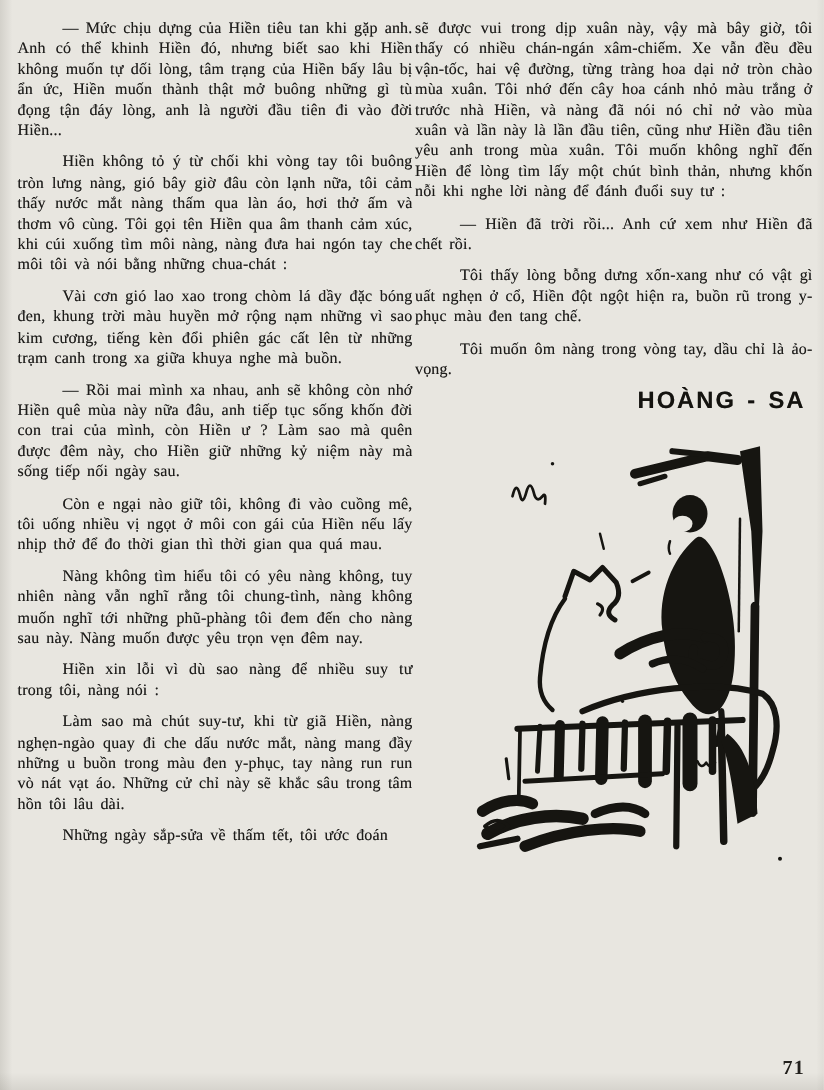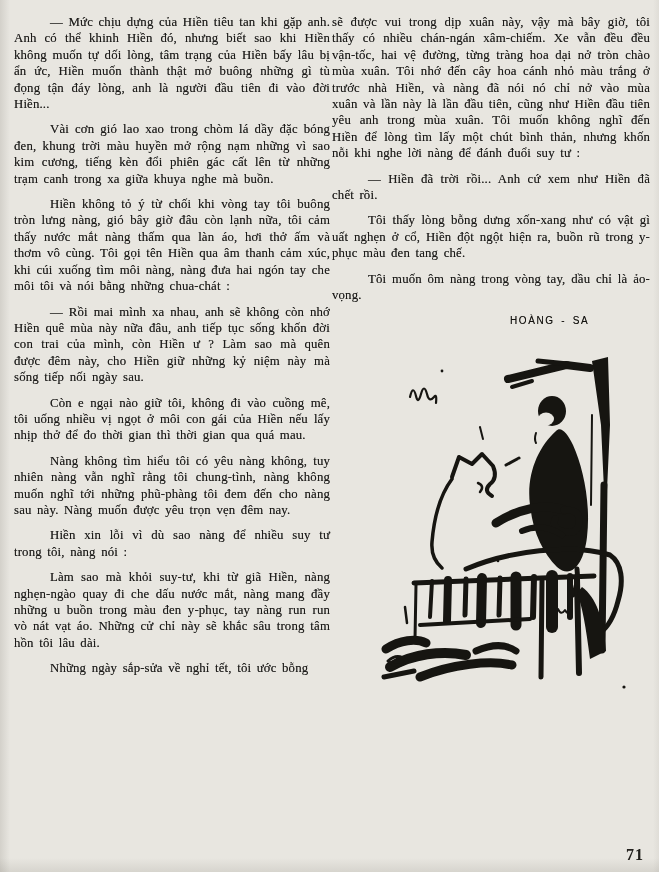--- a/index.html
+++ b/index.html
@@ -30,22 +30,22 @@
     text-shadow:0 0 .35px rgba(20,20,20,.55);
   }
   .col.left{margin-right:2px;}
   .col.right{width:318px;}
   .col p{margin:0 0 9px 0; text-indent:36px;}
   .col p.no-indent{text-indent:0;}
   .author{
     margin-top:4px;
     padding-left:178px;
     font-family:"Liberation Sans","DejaVu Sans",sans-serif;
-    font-weight:normal;
-    font-size:10px;
+    font-weight:bold;
+    font-size:19px;
     letter-spacing:1.6px;
     color:#14130f;
   }
   .illustration{
     width:270px;
     margin:26px 0 0 auto;
   }
   .page-number{
     position:absolute;
     right:15px; bottom:8px;
@@ -55,28 +55,28 @@
     color:#23211d;
   }
 </style>
 </head>
 <body>
 
 <div class="page">
 
   <div class="col left">
     <p>— Mức chịu dựng của Hiền tiêu tan khi gặp anh. Anh có thể khinh Hiền đó, nhưng biết sao khi Hiền không muốn tự dối lòng, tâm trạng của Hiền bấy lâu bị ẩn ức, Hiền muốn thành thật mở buông những gì tù đọng tận đáy lòng, anh là người đầu tiên đi vào đời Hiền...</p>
+    <p>Hiền không tỏ ý từ chối khi vòng tay tôi buông tròn lưng nàng, gió bây giờ đâu còn lạnh nữa, tôi cảm thấy nước mắt nàng thấm qua làn áo, hơi thở ấm và thơm vô cùng. Tôi gọi tên Hiền qua âm thanh cảm xúc, khi cúi xuống tìm môi nàng, nàng đưa hai ngón tay che môi tôi và nói bằng những chua-chát :</p>
     <p>Vài cơn gió lao xao trong chòm lá dầy đặc bóng đen, khung trời màu huyền mở rộng nạm những vì sao kim cương, tiếng kèn đổi phiên gác cất lên từ những trạm canh trong xa giữa khuya nghe mà buồn.</p>
-    <p>Hiền không tỏ ý từ chối khi vòng tay tôi buông tròn lưng nàng, gió bây giờ đâu còn lạnh nữa, tôi cảm thấy nước mắt nàng thấm qua làn áo, hơi thở ấm và thơm vô cùng. Tôi gọi tên Hiền qua âm thanh cảm xúc, khi cúi xuống tìm môi nàng, nàng đưa hai ngón tay che môi tôi và nói bằng những chua-chát :</p>
     <p>— Rồi mai mình xa nhau, anh sẽ không còn nhớ Hiền quê mùa này nữa đâu, anh tiếp tục sống khốn đời con trai của mình, còn Hiền ư ? Làm sao mà quên được đêm này, cho Hiền giữ những kỷ niệm này mà sống tiếp nối ngày sau.</p>
     <p>Còn e ngại nào giữ tôi, không đi vào cuồng mê, tôi uống nhiều vị ngọt ở môi con gái của Hiền nếu lấy nhịp thở để đo thời gian thì thời gian qua quá mau.</p>
     <p>Nàng không tìm hiểu tôi có yêu nàng không, tuy nhiên nàng vẫn nghĩ rằng tôi chung-tình, nàng không muốn nghĩ tới những phũ-phàng tôi đem đến cho nàng sau này. Nàng muốn được yêu trọn vẹn đêm nay.</p>
     <p>Hiền xin lỗi vì dù sao nàng để nhiều suy tư trong tôi, nàng nói :</p>
-    <p>Làm sao mà khỏi suy-tư, khi từ giã Hiền, nàng nghẹn-ngào quay đi che dấu nước mắt, nàng mang đầy những u buồn trong màu đen y-phục, tay nàng run run vò nát vạt áo. Những cử chỉ này sẽ khắc sâu trong tâm hồn tôi lâu dài.</p>
-    <p>Những ngày sắp-sửa về nghỉ tết, tôi ước bỗng</p>
+    <p>Làm sao mà chút suy-tư, khi từ giã Hiền, nàng nghẹn-ngào quay đi che dấu nước mắt, nàng mang đầy những u buồn trong màu đen y-phục, tay nàng run run vò nát vạt áo. Những cử chỉ này sẽ khắc sâu trong tâm hồn tôi lâu dài.</p>
+    <p>Những ngày sắp-sửa về thấm tết, tôi ước đoán</p>
   </div>
 
   <div class="col right">
     <p class="no-indent">sẽ được vui trong dịp xuân này, vậy mà bây giờ, tôi thấy có nhiều chán-ngán xâm-chiếm. Xe vẫn đều đều vận-tốc, hai vệ đường, từng tràng hoa dại nở tròn chào mùa xuân. Tôi nhớ đến cây hoa cánh nhỏ màu trắng ở trước nhà Hiền, và nàng đã nói nó chỉ nở vào mùa xuân và lần này là lần đầu tiên, cũng như Hiền đầu tiên yêu anh trong mùa xuân. Tôi muốn không nghĩ đến Hiền để lòng tìm lấy một chút bình thản, nhưng khốn nỗi khi nghe lời nàng để đánh đuổi suy tư :</p>
     <p>— Hiền đã trời rồi... Anh cứ xem như Hiền đã chết rồi.</p>
     <p>Tôi thấy lòng bỗng dưng xốn-xang như có vật gì uất nghẹn ở cổ, Hiền đột ngột hiện ra, buồn rũ trong y-phục màu đen tang chế.</p>
     <p>Tôi muốn ôm nàng trong vòng tay, dầu chỉ là ảo-vọng.</p>
 
     <div class="author">HOÀNG - SA</div>
 

